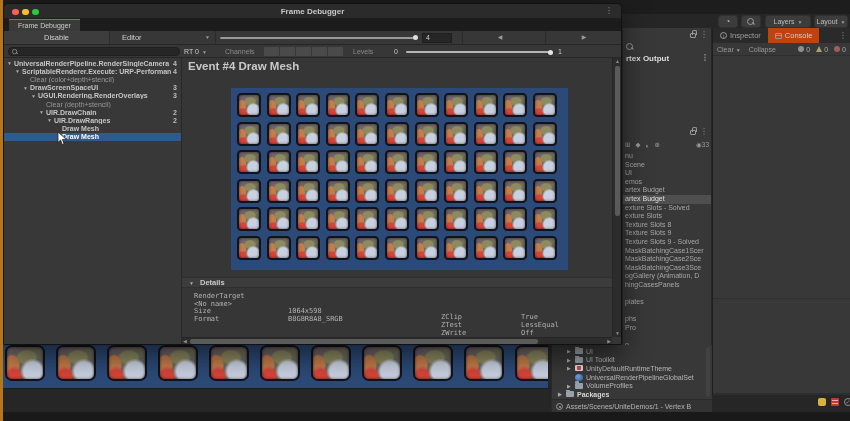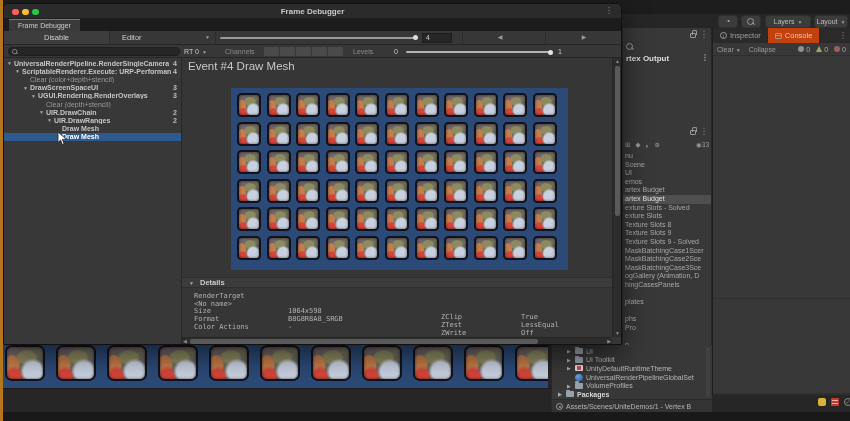--- a/index.html
+++ b/index.html
@@ -158,21 +158,21 @@
     padding-top:1px;overflow:hidden}
   .fd-row{display:flex;align-items:center;height:8.2px;font-size:7px;color:#c6c6c6;white-space:nowrap;overflow:hidden}
   .fd-row .lbl{overflow:hidden;text-overflow:clip;font-weight:bold}
   .fd-row.dim .lbl{color:#999999;font-weight:normal}
   .fd-row .cnt{margin-left:auto;padding-right:4px;color:#bdbdbd;font-weight:bold}
   .fd-row.selected{background:#2e5b8f}
   .fd-row.selected .lbl{color:#ffffff}
 
   
   #fd-main{position:absolute;left:178px;top:54px;right:0;bottom:0;background:#363636;overflow:hidden}
-  #fd-event-title{position:absolute;left:6px;top:2px;font-size:11.5px;font-weight:normal;color:#c9c9c9}
+  #fd-event-title{position:absolute;left:6px;top:2px;font-size:11.5px;font-weight:bold;color:#c9c9c9}
   .fd-strip{position:absolute;left:0;right:9px;height:11px;background:#3c3c3c;border-top:1px solid #2f2f2f;
     border-bottom:1px solid #2f2f2f;display:flex;align-items:center;gap:4px;padding-left:7px;
     font-size:7.5px;font-weight:bold;color:#cccccc}
   #fd-output-strip{top:16px}
   #fd-details-strip{top:219px}
   #fd-preview{position:absolute;left:49px;top:30px;width:337px;height:182px;background:#2c4a77}
   #fd-grid{position:absolute;left:6px;top:5px;display:grid;grid-template-columns:repeat(11,24px);grid-auto-rows:24px;
     gap:4.5px 5.6px}
   #fd-grid .tile{width:24px;height:24px}
   #fd-details-text{position:absolute;left:12px;top:234px;font-family:"DejaVu Sans Mono",monospace;
@@ -607,24 +607,20 @@
       </div>
       <div id="fd-dtable-l">
           <div class="det-row">
     <span class="det-lbl">Size</span>
     <span class="det-val">1064x598</span>
   </div>
           <div class="det-row">
     <span class="det-lbl">Format</span>
     <span class="det-val">B8G8R8A8_SRGB</span>
   </div>
-          <div class="det-row">
-    <span class="det-lbl">Color Actions</span>
-    <span class="det-val">-</span>
-  </div>
         </div>
       <div id="fd-dtable-r">
           <div class="det-row">
     <span class="det-lbl">ZClip</span>
     <span class="det-val">True</span>
   </div>
           <div class="det-row">
     <span class="det-lbl">ZTest</span>
     <span class="det-val">LessEqual</span>
   </div>

